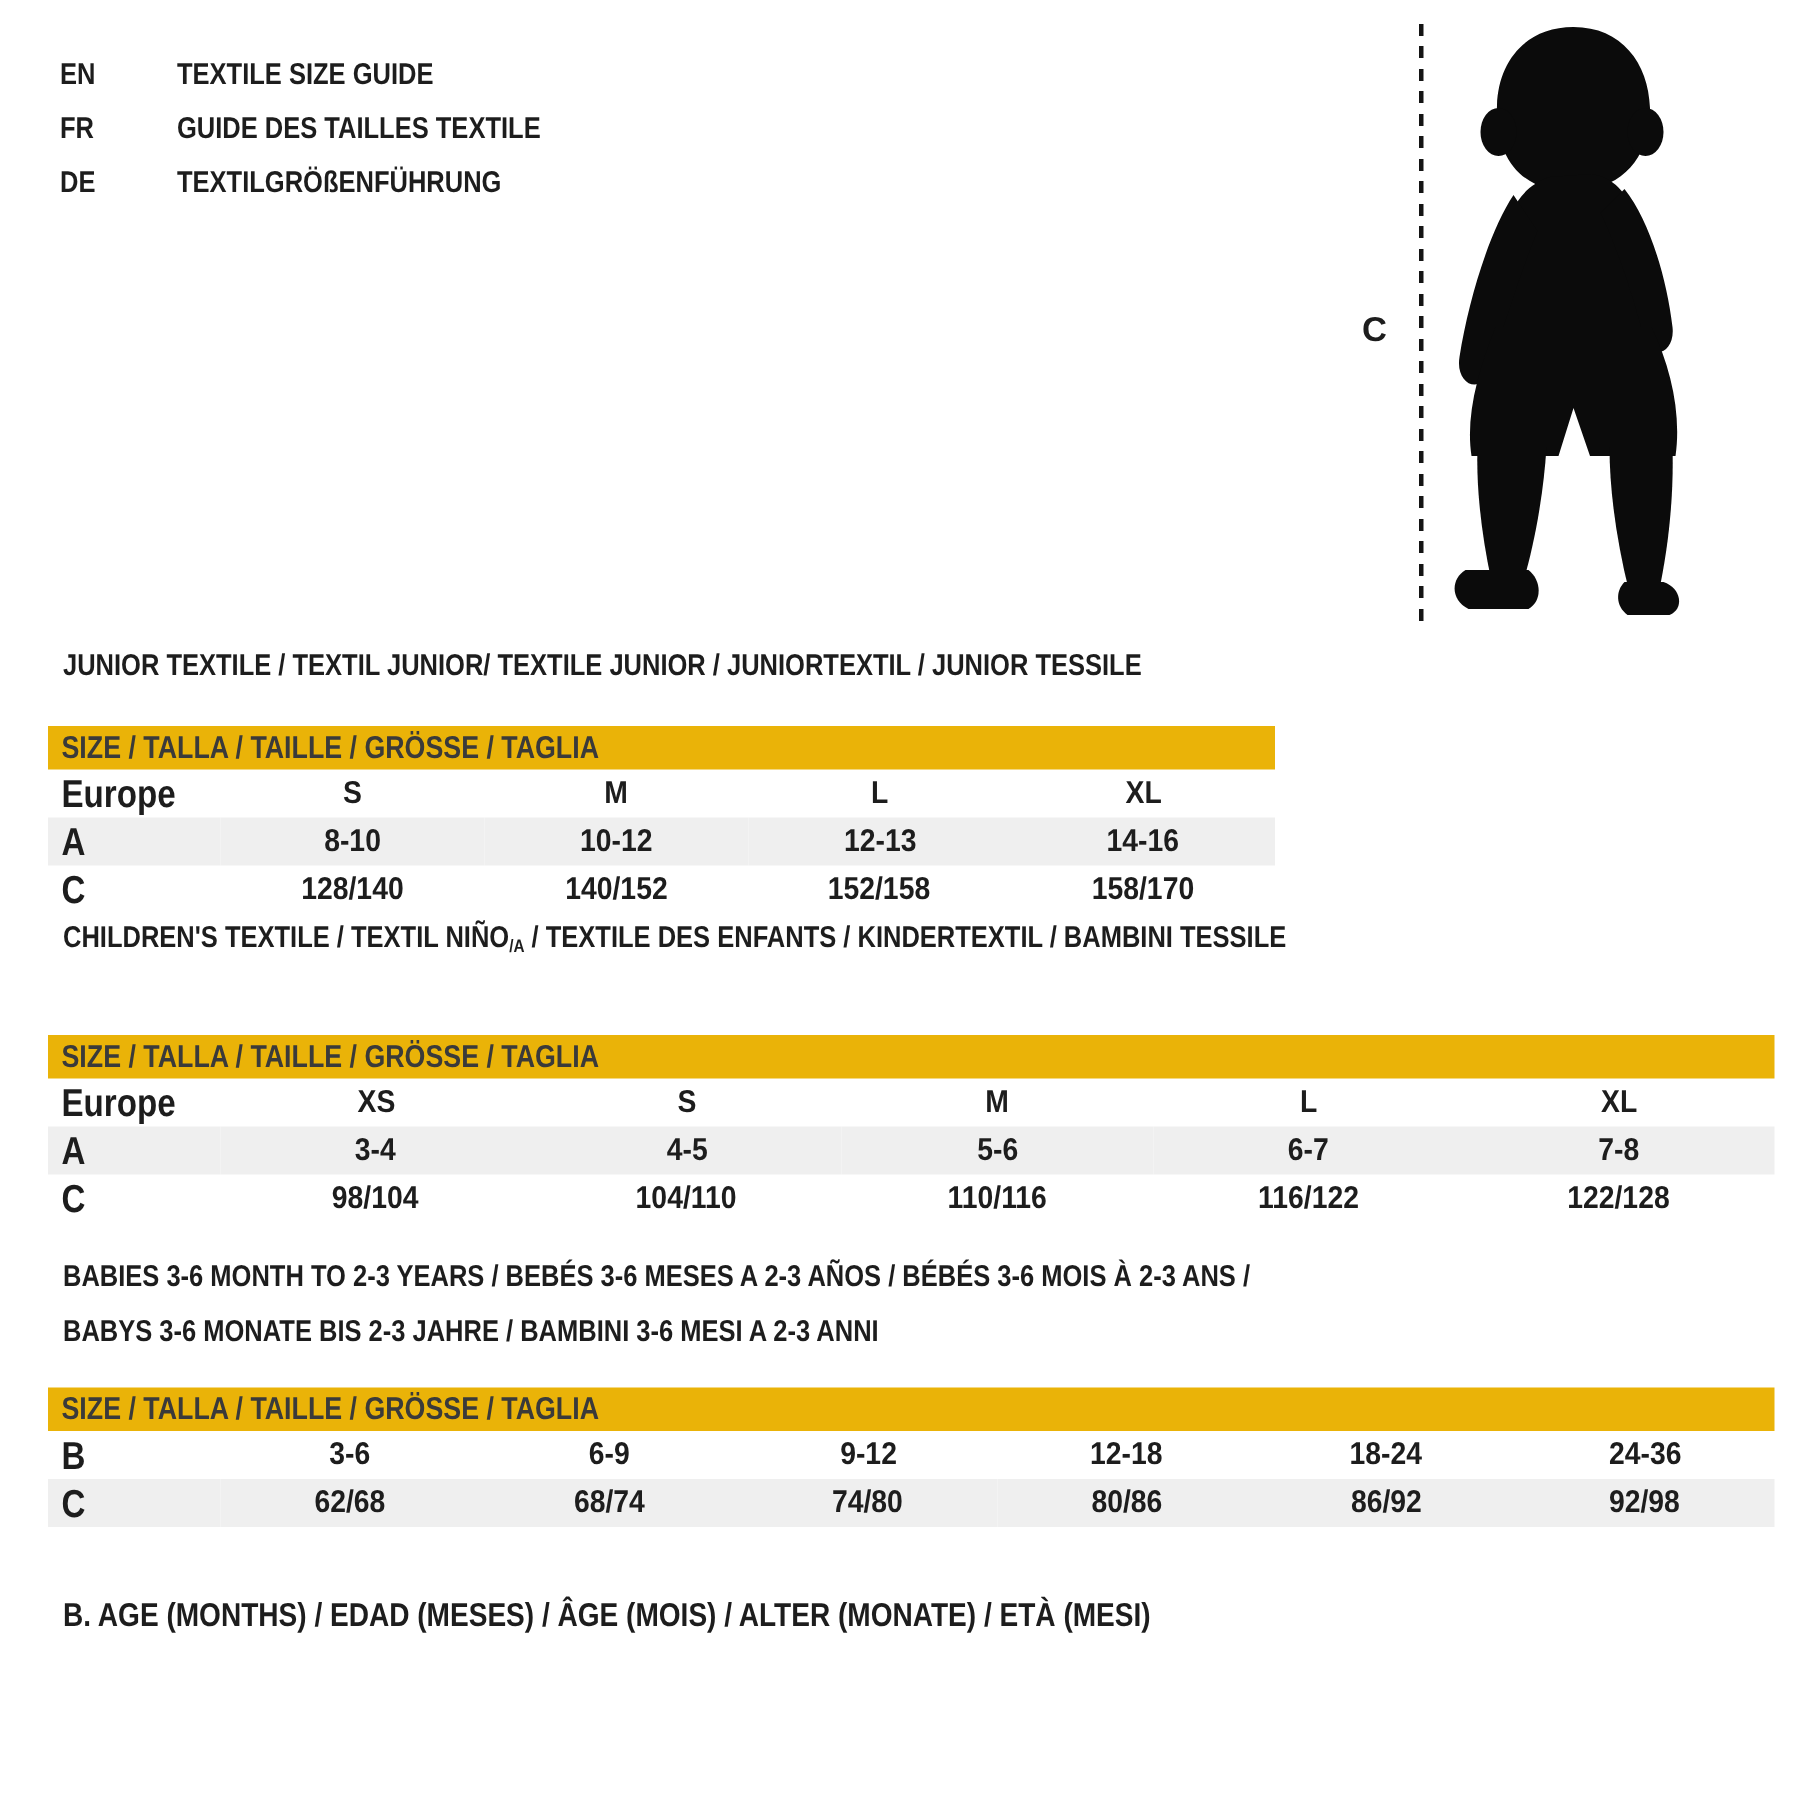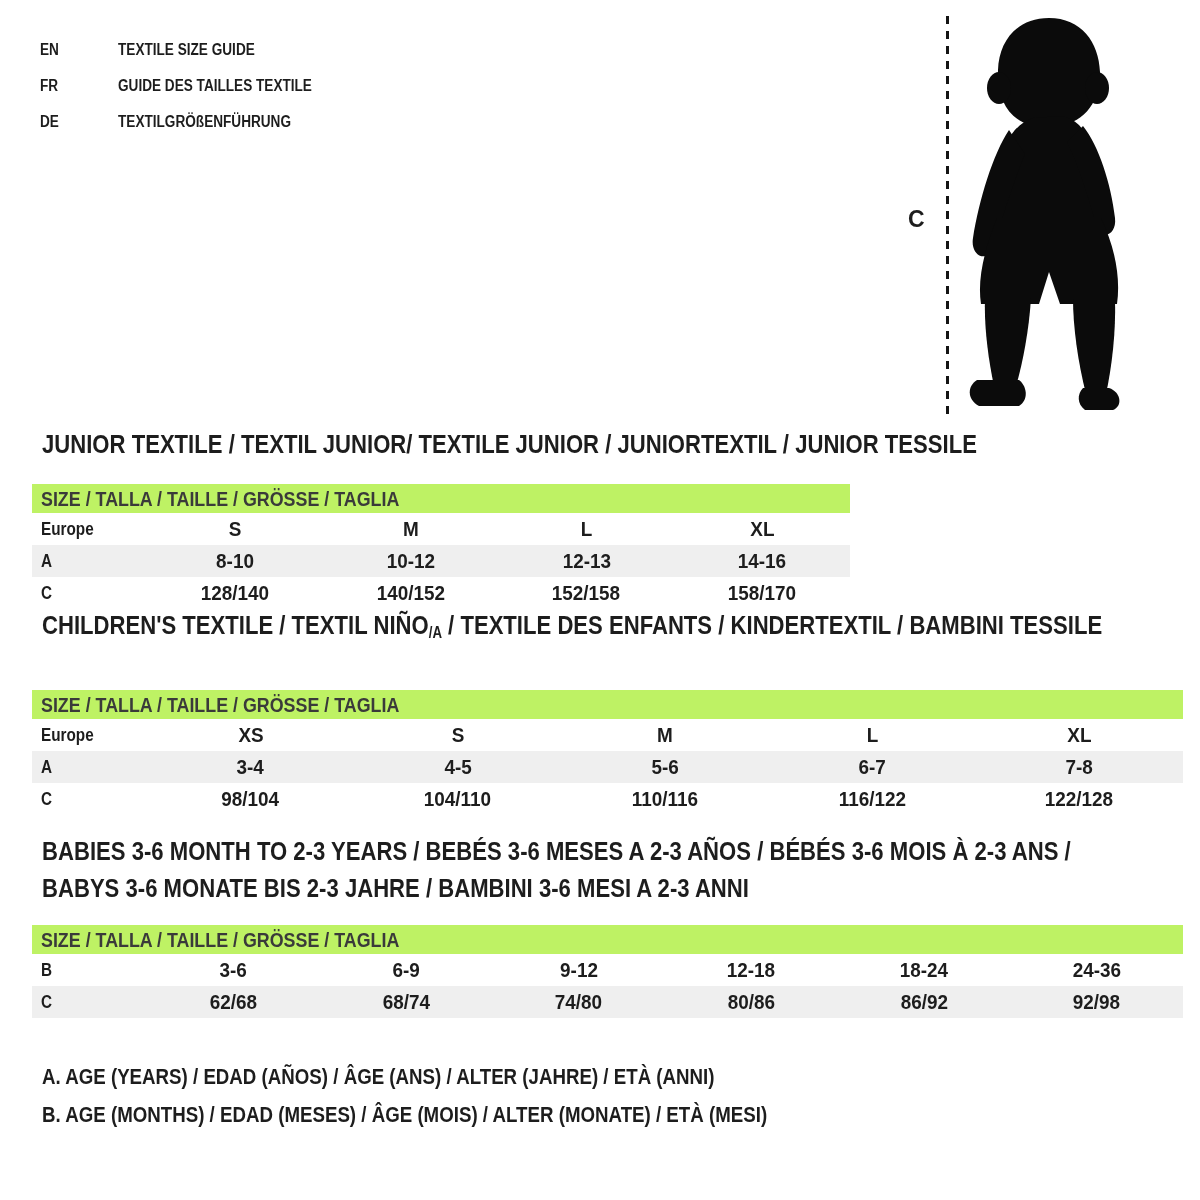--- a/index.html
+++ b/index.html
@@ -7,40 +7,40 @@
     width:1200px; height:1200px; position:relative; overflow:hidden;
     background:#ffffff; color:#1d1d1d;
     font-family:"Liberation Sans","DejaVu Sans",sans-serif;
     font-weight:bold;
   }
   .cond { display:inline-block; transform:scaleX(0.85); transform-origin:0 50%; white-space:nowrap; }
   .cellcond { display:inline-block; transform:scaleX(0.9); white-space:nowrap; }
 
   
   .lang-block { position:absolute; left:40px; top:32px; }
-  .lang-row { display:grid; grid-template-columns:78px 1fr; height:36px; align-items:center; font-size:16px; }
+  .lang-row { display:grid; grid-template-columns:78px 1fr; height:36px; align-items:center; font-size:20px; }
 
   
   .dash-line {
     position:absolute; left:946px; top:16px; width:3px; height:402px;
     background:repeating-linear-gradient(to bottom,#141414 0 8px,transparent 8px 15px);
   }
   .c-label { position:absolute; left:908px; top:206px; font-size:23px; }
   .silhouette { position:absolute; left:963px; top:14px; }
 
   
-  .sec-title { position:absolute; font-size:26px; line-height:27px; white-space:nowrap; }
+  .sec-title { position:absolute; font-size:20px; line-height:27px; white-space:nowrap; }
   .title-sub { font-size:0.6em; vertical-align:-0.28em; }
   .two-line { line-height:37px; }
 
   
   .size-table { position:absolute; border-collapse:collapse; table-layout:fixed; font-size:21px; font-weight:bold; }
   .size-table td { padding:0; height:32px; text-align:center; vertical-align:middle; }
-  .size-table td.row-label { text-align:left; padding-left:9px; font-size:18px; }
-  .size-table tr.size-head td { background:#bef264; height:29px; text-align:left; padding-left:9px; color:#3a3a3a; font-size:21px; }
+  .size-table td.row-label { text-align:left; padding-left:9px; font-size:26px; }
+  .size-table tr.size-head td { background:#eab308; height:29px; text-align:left; padding-left:9px; color:#3a3a3a; font-size:21px; }
   .size-table tr.shaded td { background:#efefef; }
 
   
   .legend { position:absolute; left:42px; top:1058px; font-size:22px; line-height:38px; }
 </style>
 </head>
 <body>
 
 <div class="lang-block">
   <div class="lang-row">
@@ -190,15 +190,14 @@
         <td><span class="cellcond">68/74</span></td>
         <td><span class="cellcond">74/80</span></td>
         <td><span class="cellcond">80/86</span></td>
         <td><span class="cellcond">86/92</span></td>
         <td><span class="cellcond">92/98</span></td>
       </tr>
     </tbody>
   </table>
 
 <div class="legend">
-  <div><span class="cond">A. AGE (YEARS) / EDAD (AÑOS) / ÂGE (ANS) / ALTER (JAHRE) / ETÀ (ANNI)</span></div>
   <div><span class="cond">B. AGE (MONTHS) / EDAD (MESES) / ÂGE (MOIS) / ALTER (MONATE) / ETÀ (MESI)</span></div>
 </div>
 
 </body></html>

